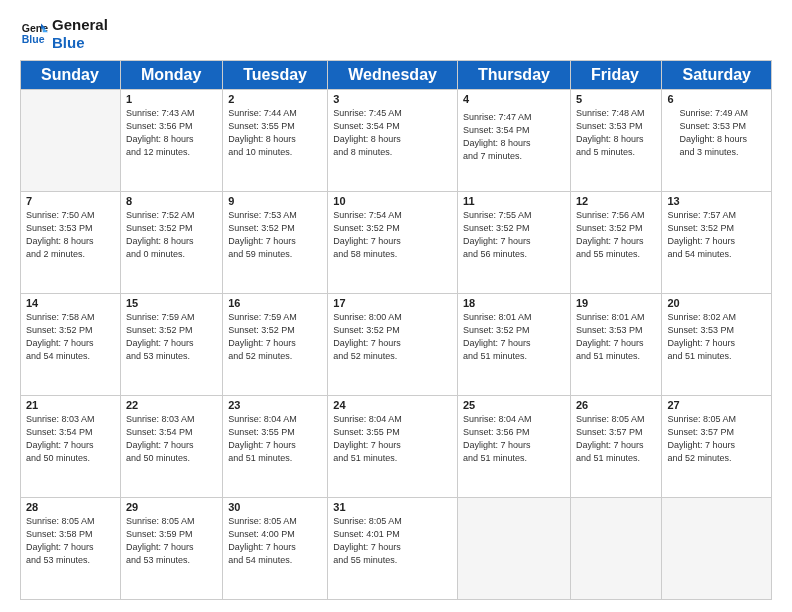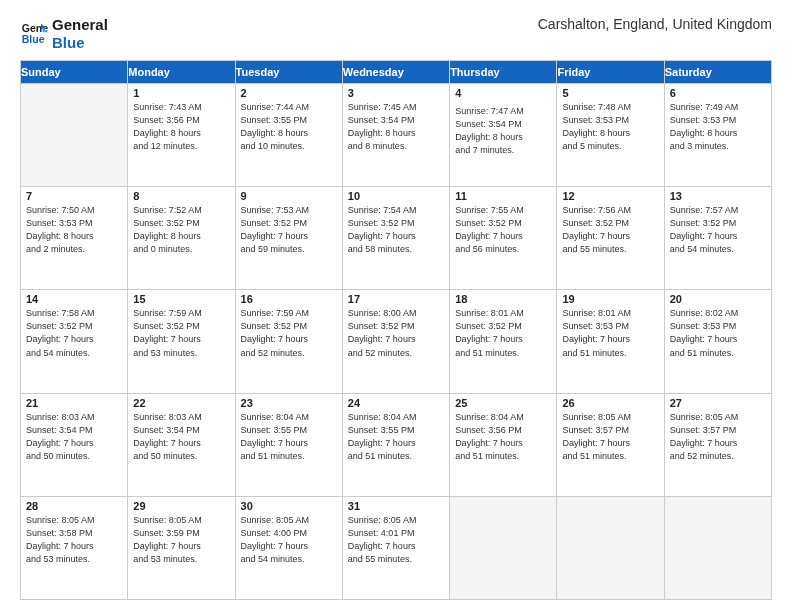--- a/index.html
+++ b/index.html
@@ -53,23 +53,23 @@
       color: #333;
     }
     .calendar-table {
       width: 100%;
       border-collapse: collapse;
       flex: 1;
     }
     .calendar-table th {
       background-color: #1565c0;
       color: #fff;
-      font-size: 11px;
+      font-size: 16px;
       font-weight: bold;
-      padding: 5px 0;
+      padding: 5px 20px;
       text-align: left;
       border: 1px solid #ccc;
     }
     .calendar-table td {
       border: 1px solid #ccc;
       vertical-align: top;
       padding: 3px 5px;
       width: calc(100% / 7);
       font-size: 9.5px;
       color: #222;
@@ -102,21 +102,20 @@
         <text x="2" y="26" font-size="12" font-weight="bold" fill="#1565c0">Blue</text>
         <polygon points="24,4 30,10 24,10" fill="#1565c0"></polygon>
         <polygon points="26,8 32,14 26,14" fill="#42a5f5"></polygon>
       </svg>
       <div>
         <div class="logo-text">General</div>
         <div class="logo-text logo-blue">Blue</div>
       </div>
     </div>
     <div class="title-block">
-      <div class="calendar-subtitle">Carshalton, England, United Kingdom</div>
     </div>
   </div>
 
   <table class="calendar-table">
     <thead>
       <tr id="weekday-header">
       <th>Sunday</th>
           <th>Monday</th>
           <th>Tuesday</th>
           <th>Wednesday</th>
@@ -158,21 +157,21 @@
           </td>
           <td>
             <span class="day-number">5</span>
             <div class="day-info" style="white-space: pre-line;">Sunrise: 7:48 AM
 Sunset: 3:53 PM
 Daylight: 8 hours
 and 5 minutes.</div>
           </td>
           <td>
             <span class="day-number">6</span>
-            <div class="day-info" style="white-space: pre-line;">Sunrise: 7:49 AM
+            <div class="day-info" style="white-space: pre-line; margin-left: 12px;">Sunrise: 7:49 AM
 Sunset: 3:53 PM
 Daylight: 8 hours
 and 3 minutes.</div>
           </td>
         </tr>
         <tr>
           <td>
             <span class="day-number">7</span>
             <div class="day-info" style="white-space: pre-line;">Sunrise: 7:50 AM
 Sunset: 3:53 PM

